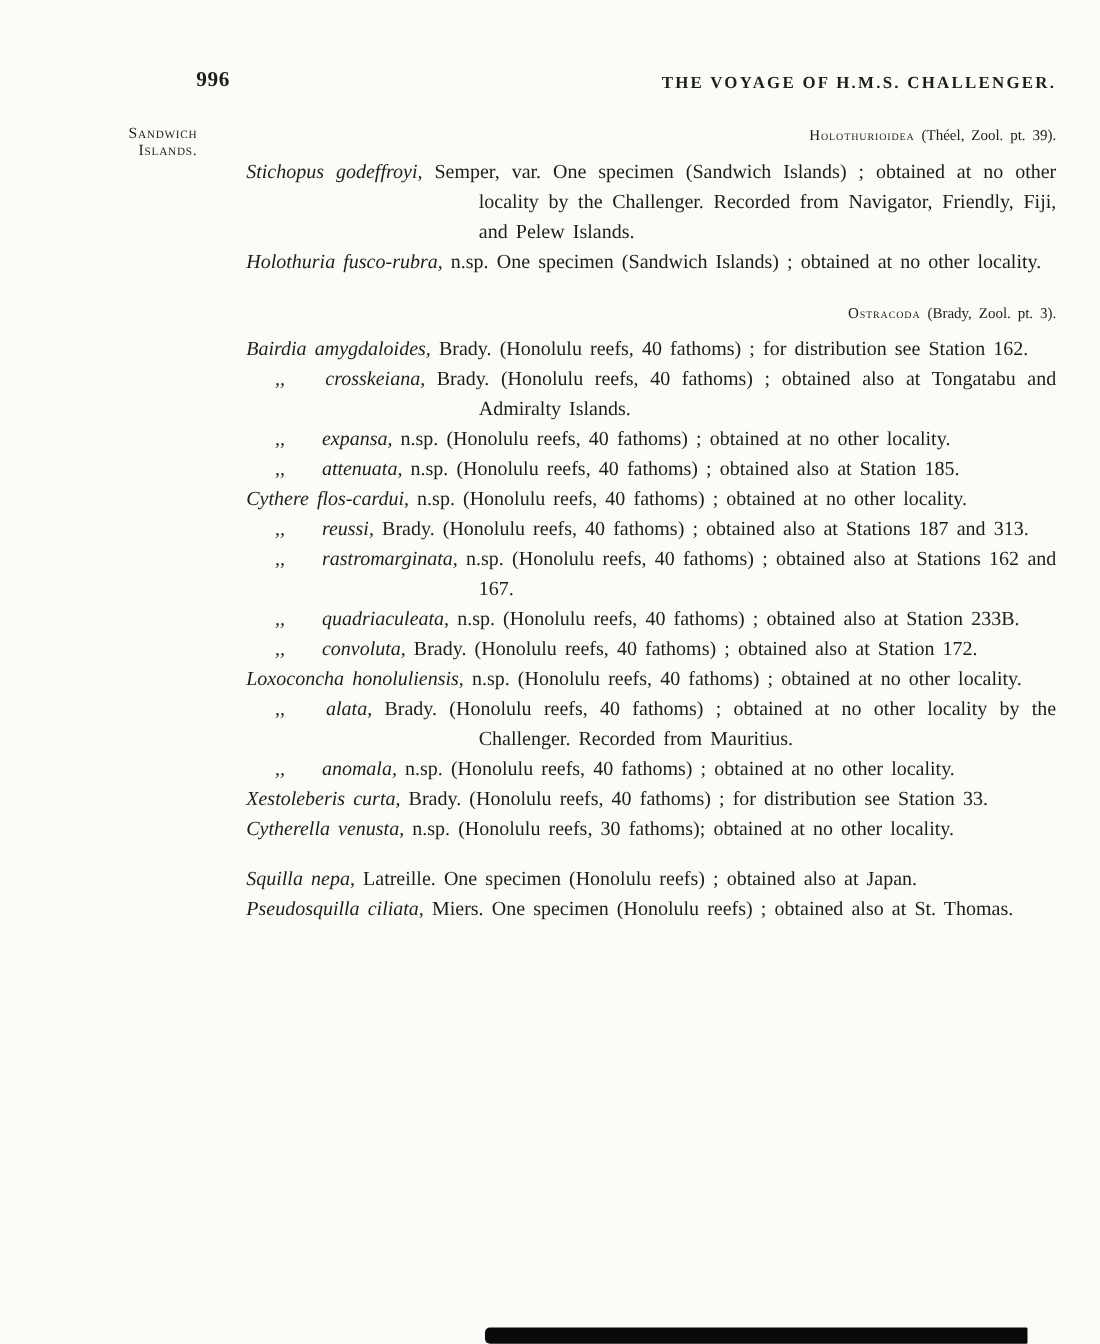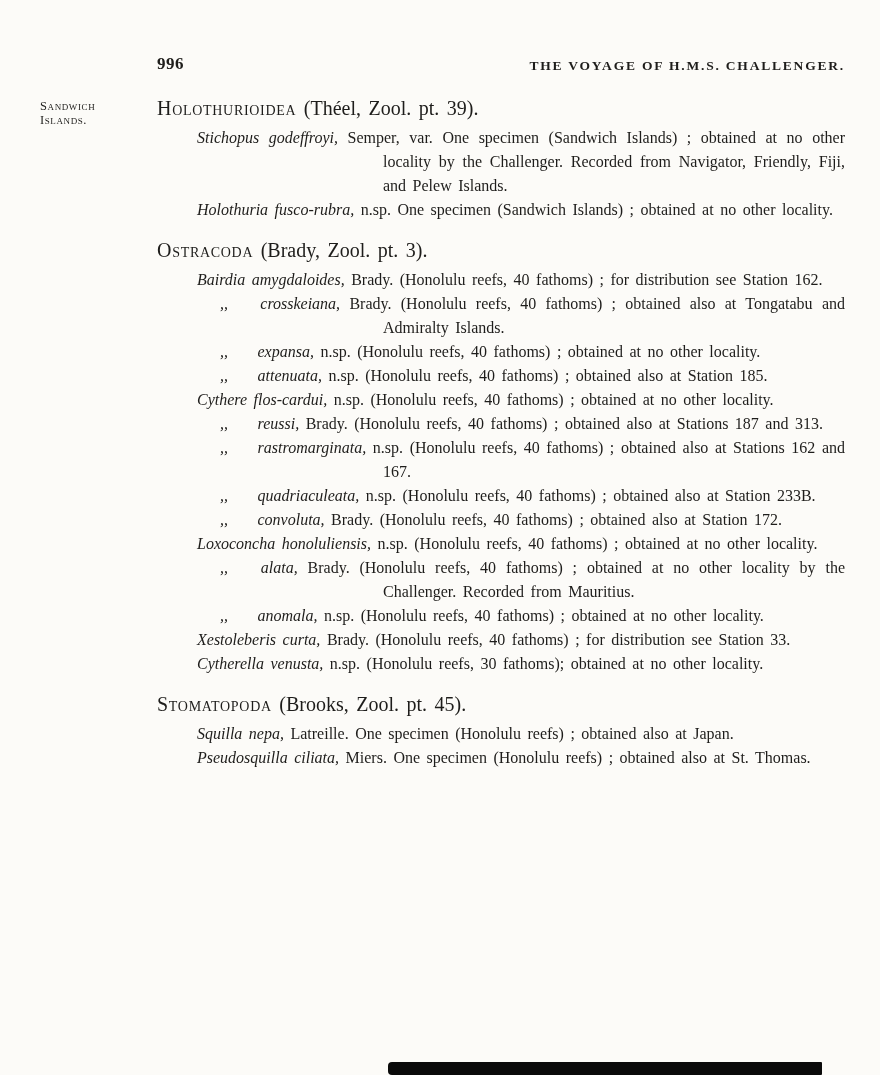--- a/index.html
+++ b/index.html
@@ -30,44 +30,46 @@
     width: 688px;
     text-align: right;
     font-size: 13.5px;
     font-weight: bold;
     letter-spacing: 1.8px;
   }
 
   
   .margin-note {
     position: absolute;
-    left: 40px; top: 99px;
+    left: 53px; top: 99px;
     width: 105px;
     font-size: 12.5px;
     line-height: 14px;
     font-variant: small-caps;
     letter-spacing: 0.6px;
+    text-align: right;
   }
   .margin-note span { display: block; }
 
   
   .content {
     position: absolute;
     left: 157px; top: 96px;
     width: 688px;
     font-size: 16px;
     line-height: 24px;
     word-spacing: 2.5px;
   }
   .section { margin-top: 0; }
   .section + .section { margin-top: 16px; }
   .section-heading {
-    font-size: 20px;
+    font-size: 12px;
     font-weight: normal;
     margin-bottom: 6px;
+    text-align: right;
   }
   .sc { font-variant: small-caps; letter-spacing: 0.7px; }
   .entry {
     margin-left: 40px;
     padding-left: 186px;
     text-indent: -186px;
     text-align: justify;
   }
   .species-name { font-style: italic; }
   .ditto {
@@ -120,21 +122,20 @@
       <p class="entry"><span class="ditto">,,</span> <span class="species-name">quadriaculeata,</span> <span>n.sp. (Honolulu reefs, 40 fathoms) ; obtained also at Station 233B.</span></p>
       <p class="entry"><span class="ditto">,,</span> <span class="species-name">convoluta,</span> <span>Brady. (Honolulu reefs, 40 fathoms) ; obtained also at Station 172.</span></p>
       <p class="entry"><span class="species-name">Loxoconcha honoluliensis,</span> <span>n.sp. (Honolulu reefs, 40 fathoms) ; obtained at no other locality.</span></p>
       <p class="entry"><span class="ditto">,,</span> <span class="species-name">alata,</span> <span>Brady. (Honolulu reefs, 40 fathoms) ; obtained at no other locality by the Challenger. Recorded from Mauritius.</span></p>
       <p class="entry"><span class="ditto">,,</span> <span class="species-name">anomala,</span> <span>n.sp. (Honolulu reefs, 40 fathoms) ; obtained at no other locality.</span></p>
       <p class="entry"><span class="species-name">Xestoleberis curta,</span> <span>Brady. (Honolulu reefs, 40 fathoms) ; for distribution see Station 33.</span></p>
       <p class="entry"><span class="species-name">Cytherella venusta,</span> <span>n.sp. (Honolulu reefs, 30 fathoms); obtained at no other locality.</span></p>
     </div>
 
     <div class="section">
-      <h3 class="section-heading"><span class="sc">Stomatopoda</span> <span>(Brooks, Zool. pt. 45).</span></h3>
       <p class="entry"><span class="species-name">Squilla nepa,</span> <span>Latreille. One specimen (Honolulu reefs) ; obtained also at Japan.</span></p>
       <p class="entry"><span class="species-name">Pseudosquilla ciliata,</span> <span>Miers. One specimen (Honolulu reefs) ; obtained also at St. Thomas.</span></p>
     </div>
 
   </div>
 
   <div class="scan-bar"></div>
 
 </div>
 

